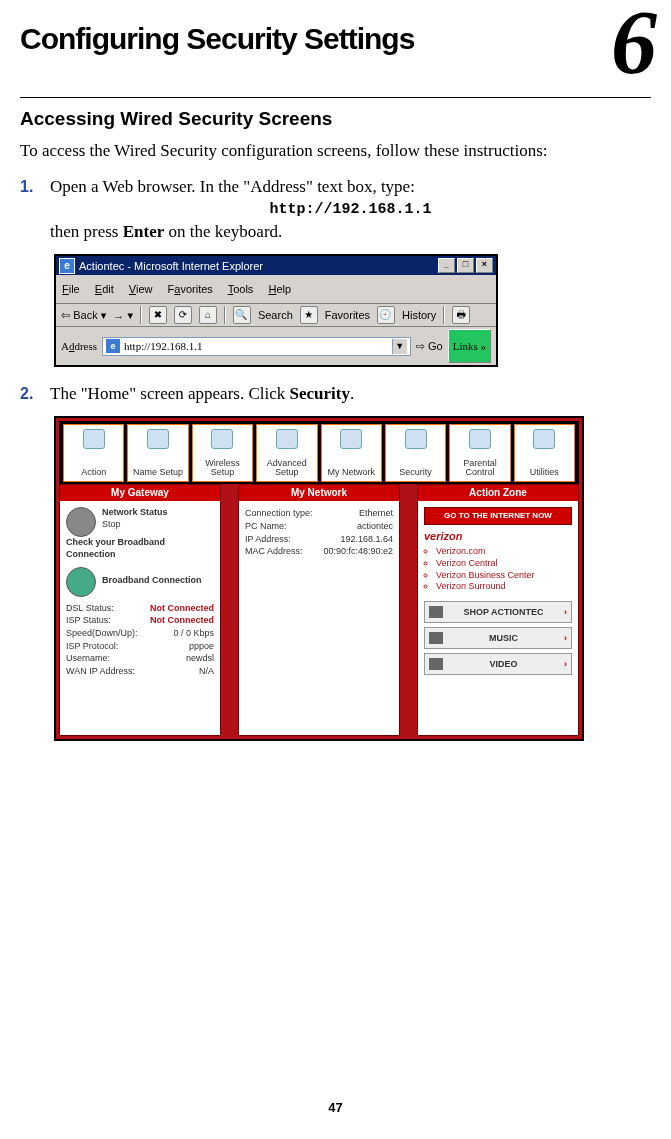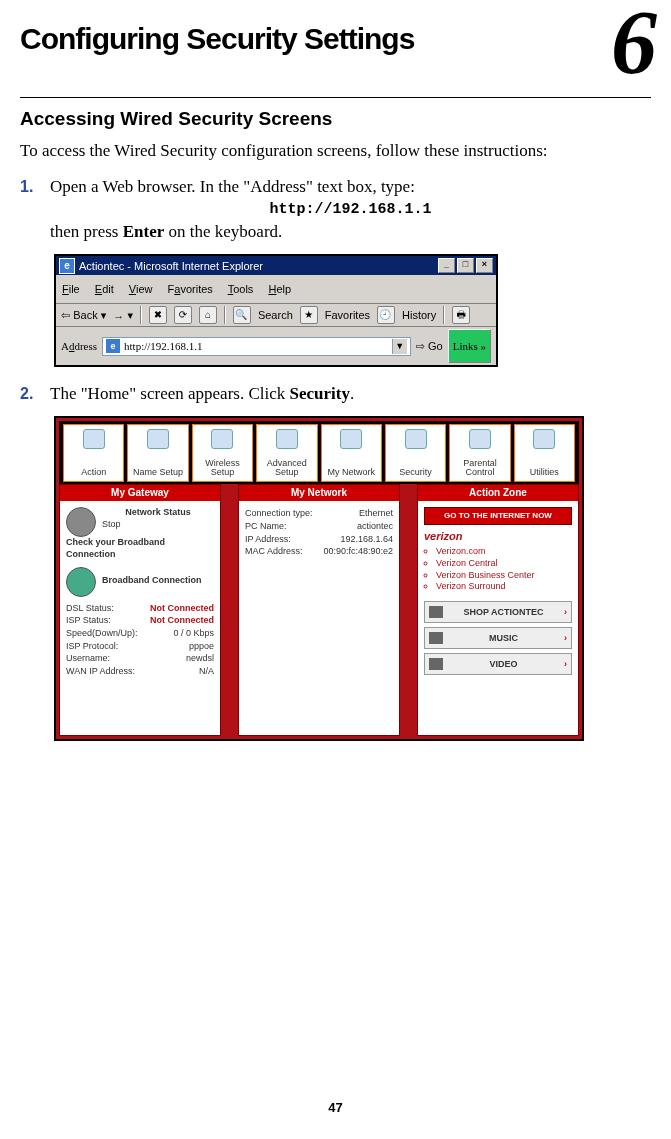--- a/index.html
+++ b/index.html
@@ -167,21 +167,21 @@
             </div>
         </div>
 
         <div class="panels">
 
           <div class="panel">
             <div class="ptitle">My Gateway</div>
             <div class="pbody">
               <div style="overflow:hidden;margin-bottom:6px">
                 <span class="greydot"></span>
-                <div style="font-weight:700;text-align:center">Network Status</div>
+                <div style="font-weight:700;text-align:left">Network Status</div>
                 <div style="">Stop</div>
                 <div style="clear:both;text-align:left;font-weight:700;margin-top:2px">Check your Broadband Connection</div>
               </div>
               <div style="overflow:hidden;margin:6px 0">
                 <span class="greydot" style="background:#4a8"></span>
                 <div style="font-weight:700;padding-top:8px">Broadband Connection</div>
               </div>
               <div class="row9">
                   <span>DSL Status:</span>
                   <span class="red9">Not Connected</span>

